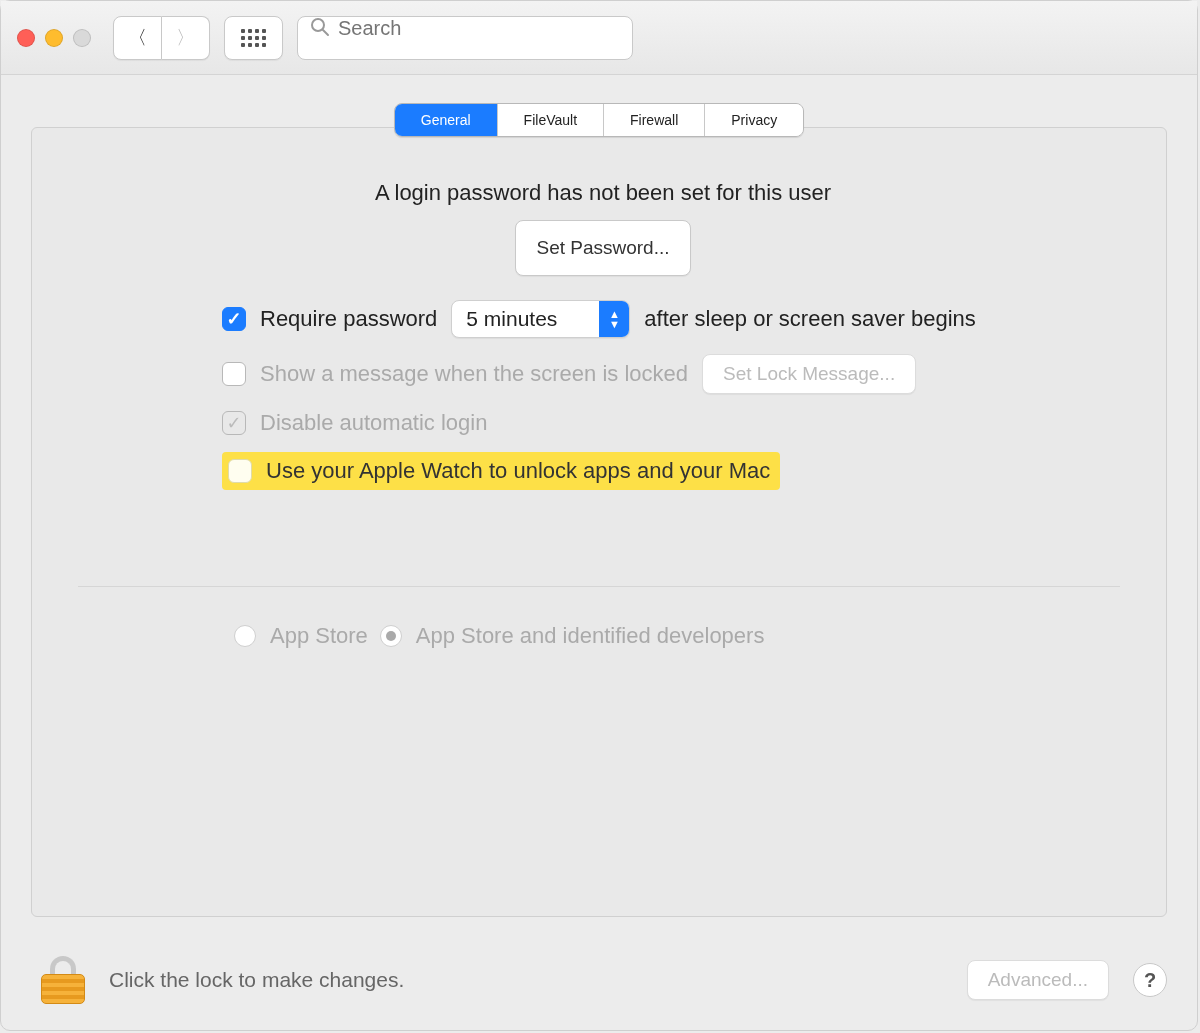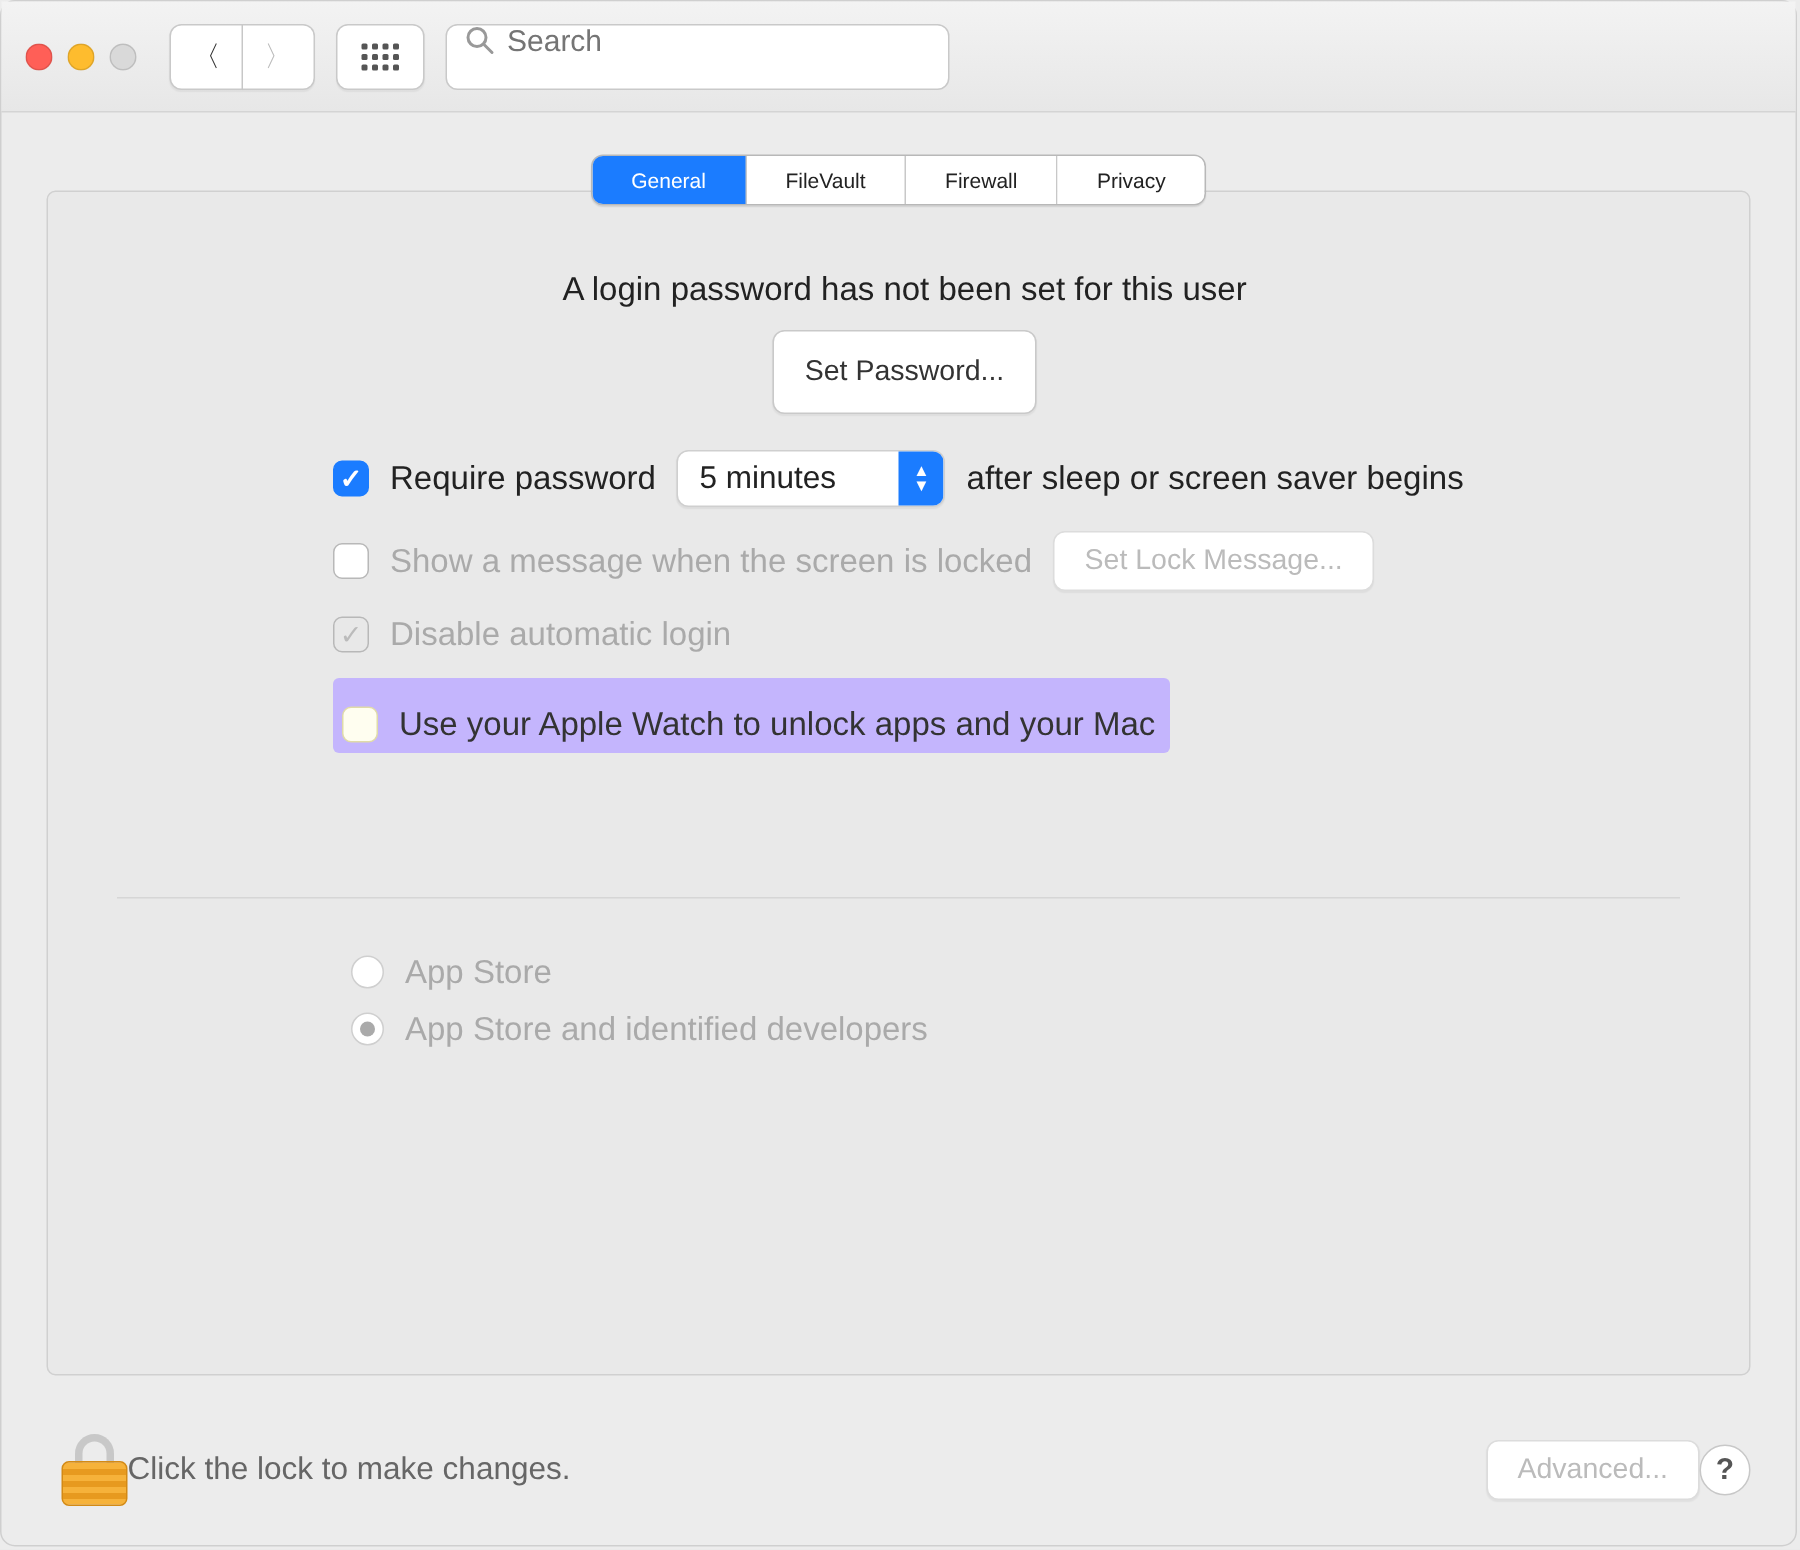--- a/index.html
+++ b/index.html
@@ -112,35 +112,35 @@
   .cb.disabled-check { background:#e8e8e8;color:#bbb;font-size:18px; }
   .popup {
     display:inline-flex;align-items:center;background:#fff;border:1px solid #cfcfcf;border-radius:8px;
     height:38px; padding-left:14px; overflow:hidden; box-shadow:0 1px 1px rgba(0,0,0,.06);
   }
   .popup-label { padding-right:42px; font-size:21px;}
   .popup-arrows {
     width:30px;height:38px;background:#1b7cff;color:#fff;display:flex;flex-direction:column;align-items:center;justify-content:center;
     gap:0px; font-size:11px; line-height:10px;
   }
-  .hl { background:#c4b5fd; padding:18px 10px 6px 6px; border-radius:4px; display:inline-flex; align-items:center; gap:14px;}
+  .hl { background:#fde047; padding:6px 10px 6px 6px; border-radius:4px; display:inline-flex; align-items:center; gap:14px;}
   .hl .cb { background:#fffef0; border-color:#e0dba8;}
   .divider { border-top:1px solid #d6d6d6; margin:96px -14px 36px -14px;}
   .section-label { font-size:22px; margin-left: 110px; }
-  .radios { margin-left:142px; margin-top:18px; display:flex; flex-direction:column; gap:12px;}
+  .radios { margin-left:142px; margin-top:18px; display:flex; gap:12px;}
   .radio-row { display:flex; align-items:center; gap:14px; color:#aaa; font-size:22px;}
   .rb { width:22px;height:22px;border-radius:50%;border:1px solid #cfcfcf;background:#fff;display:inline-flex;align-items:center;justify-content:center;}
   .rb.sel::after { content:"";width:10px;height:10px;border-radius:50%;background:#aaa;}
   .btn.disabled-look { color:#bbb; border-color:#dcdcdc;}
   .btn-like { padding:0 20px;}
   
   .footer {
     position:absolute; left:0; right:0; bottom:0;
     padding:20px 30px 26px 40px;
-    display:flex; align-items:center; 
+    display:flex; align-items:center; gap:24px;
   }
   .lock {
     width:44px;height:48px;position:relative;flex-shrink:0;
   }
   .lock .body {
     position:absolute;bottom:0;left:0;width:44px;height:30px;border-radius:5px;
     background:repeating-linear-gradient(#f6b23a,#f6b23a 4px,#e79a1f 4px,#e79a1f 8px);
     border:1px solid #d38a15;
   }
   .lock .shackle {

